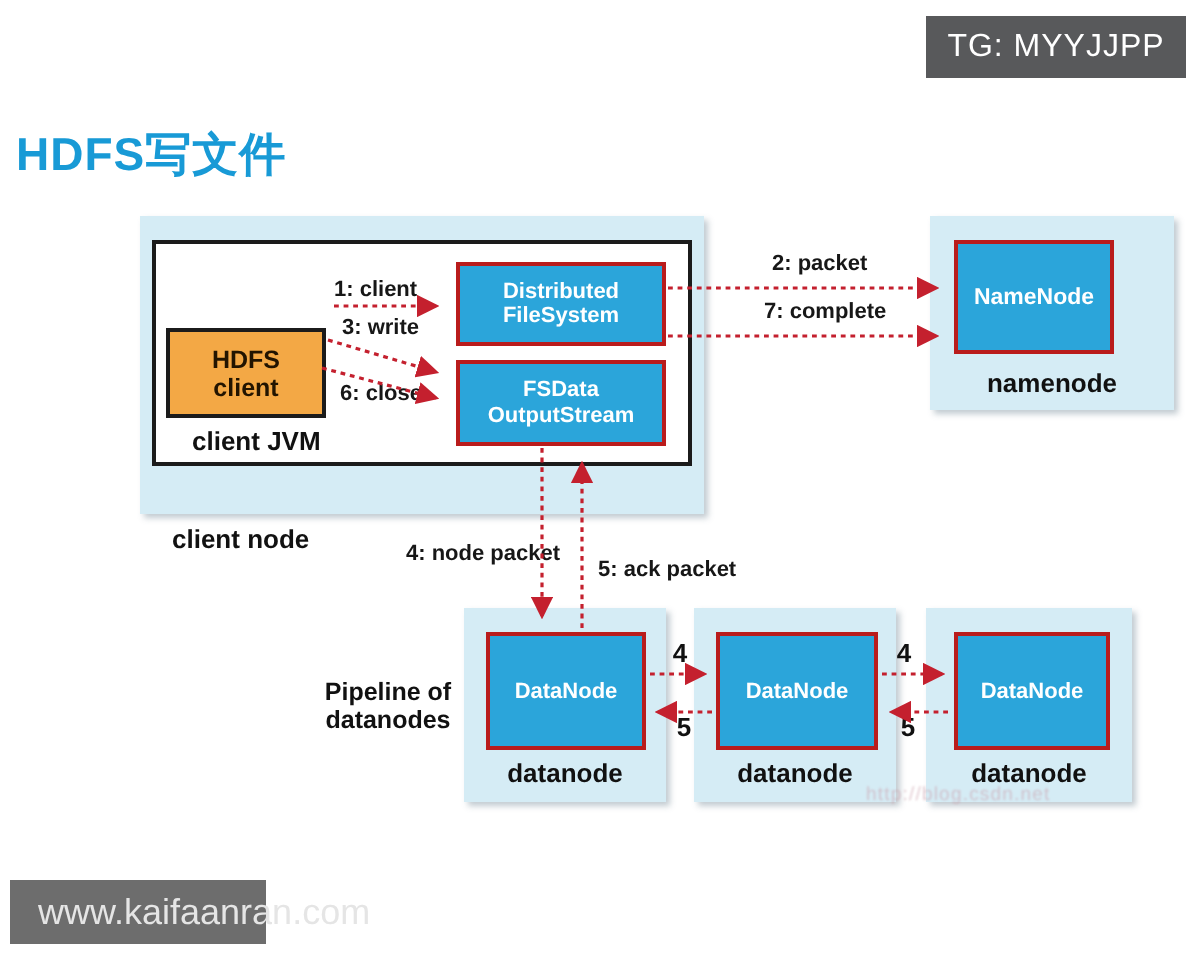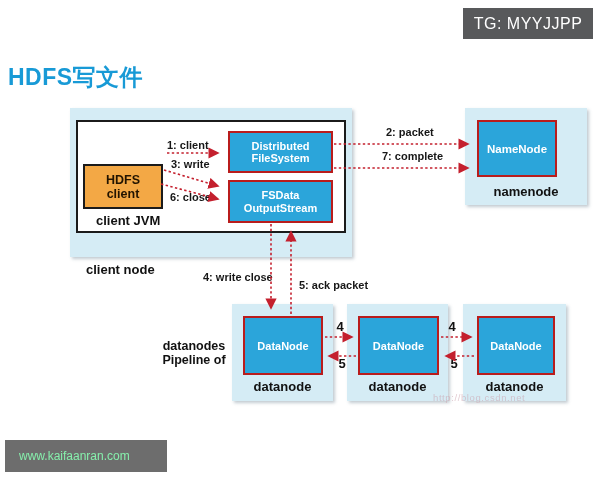--- a/index.html
+++ b/index.html
@@ -46,22 +46,22 @@
     left:152px;top:339px;width:84px;text-align:center;
     font-weight:bold;font-size:12.5px;line-height:14px;color:#111;
   }
   .arrow-label{font-weight:bold;font-size:11px;color:#171717;white-space:nowrap;}
   .num-label{font-weight:bold;font-size:13px;color:#111;width:14px;text-align:center;}
   .watermark{
     left:433px;top:392px;font-size:9.5px;color:#cb9fab;opacity:.55;letter-spacing:.6px;
     filter:blur(.4px);white-space:nowrap;
   }
   .footer-badge{
-    left:5px;top:440px;width:162px;height:32px;background:#6d6d6d;color:#86efac;
-    display:flex;align-items:center;font-size:12px;padding-left:14px;box-sizing:border-box;
+    left:5px;top:440px;width:128px;height:32px;background:#6d6d6d;color:#e5e5e5;
+    display:flex;align-items:center;font-size:18px;padding-left:14px;box-sizing:border-box;
   }
   .arrows-layer{left:0;top:0;pointer-events:none;}
 </style>
 </head>
 <body>
 
 <div class="page">
 
   <div class="abs page-title">HDFS写文件</div>
 
@@ -90,22 +90,22 @@
   <div class="abs bold-label jvm-label">client JVM</div>
   <div class="abs bold-label client-node-label">client node</div>
 
   <div class="abs container-lb" style="left:465px;top:108px;width:122px;height:97px;"></div>
   <div class="abs blue-box nn-box">
     <span>NameNode</span>
   </div>
   <div class="abs bold-label nn-caption">namenode</div>
 
   <div class="abs pipeline-label">
+    <div>Pipeline of</div>
     <div>datanodes</div>
-    <div>Pipeline of</div>
   </div>
 
   <div class="abs container-lb" style="left:232px;top:304px;width:101px;height:97px;"></div>
   <div class="abs blue-box dn-box" style="left:243px;top:316px;width:80px;height:59px;">
     <span>DataNode</span>
   </div>
   <div class="abs bold-label dn-caption" style="left:232px;width:101px;">datanode</div>
 
   <div class="abs container-lb" style="left:347px;top:304px;width:101px;height:97px;"></div>
   <div class="abs blue-box dn-box" style="left:358px;top:316px;width:81px;height:59px;">
@@ -117,21 +117,21 @@
   <div class="abs blue-box dn-box" style="left:477px;top:316px;width:78px;height:59px;">
     <span>DataNode</span>
   </div>
   <div class="abs bold-label dn-caption" style="left:463px;width:103px;">datanode</div>
 
   <div class="abs arrow-label" style="left:167px;top:139px;">1: client</div>
   <div class="abs arrow-label" style="left:171px;top:158px;">3: write</div>
   <div class="abs arrow-label" style="left:170px;top:191px;">6: close</div>
   <div class="abs arrow-label" style="left:386px;top:126px;">2: packet</div>
   <div class="abs arrow-label" style="left:382px;top:150px;">7: complete</div>
-  <div class="abs arrow-label" style="left:203px;top:271px;">4: write close</div>
+  <div class="abs arrow-label" style="left:203px;top:271px;">4: node packet</div>
   <div class="abs arrow-label" style="left:299px;top:279px;">5: ack packet</div>
   <div class="abs num-label" style="left:333px;top:319px;">4</div>
   <div class="abs num-label" style="left:335px;top:356px;">5</div>
   <div class="abs num-label" style="left:445px;top:319px;">4</div>
   <div class="abs num-label" style="left:447px;top:356px;">5</div>
 
   <div class="abs watermark">http://blog.csdn.net</div>
 
   <div class="abs footer-badge">
     <span>www.kaifaanran.com</span>

